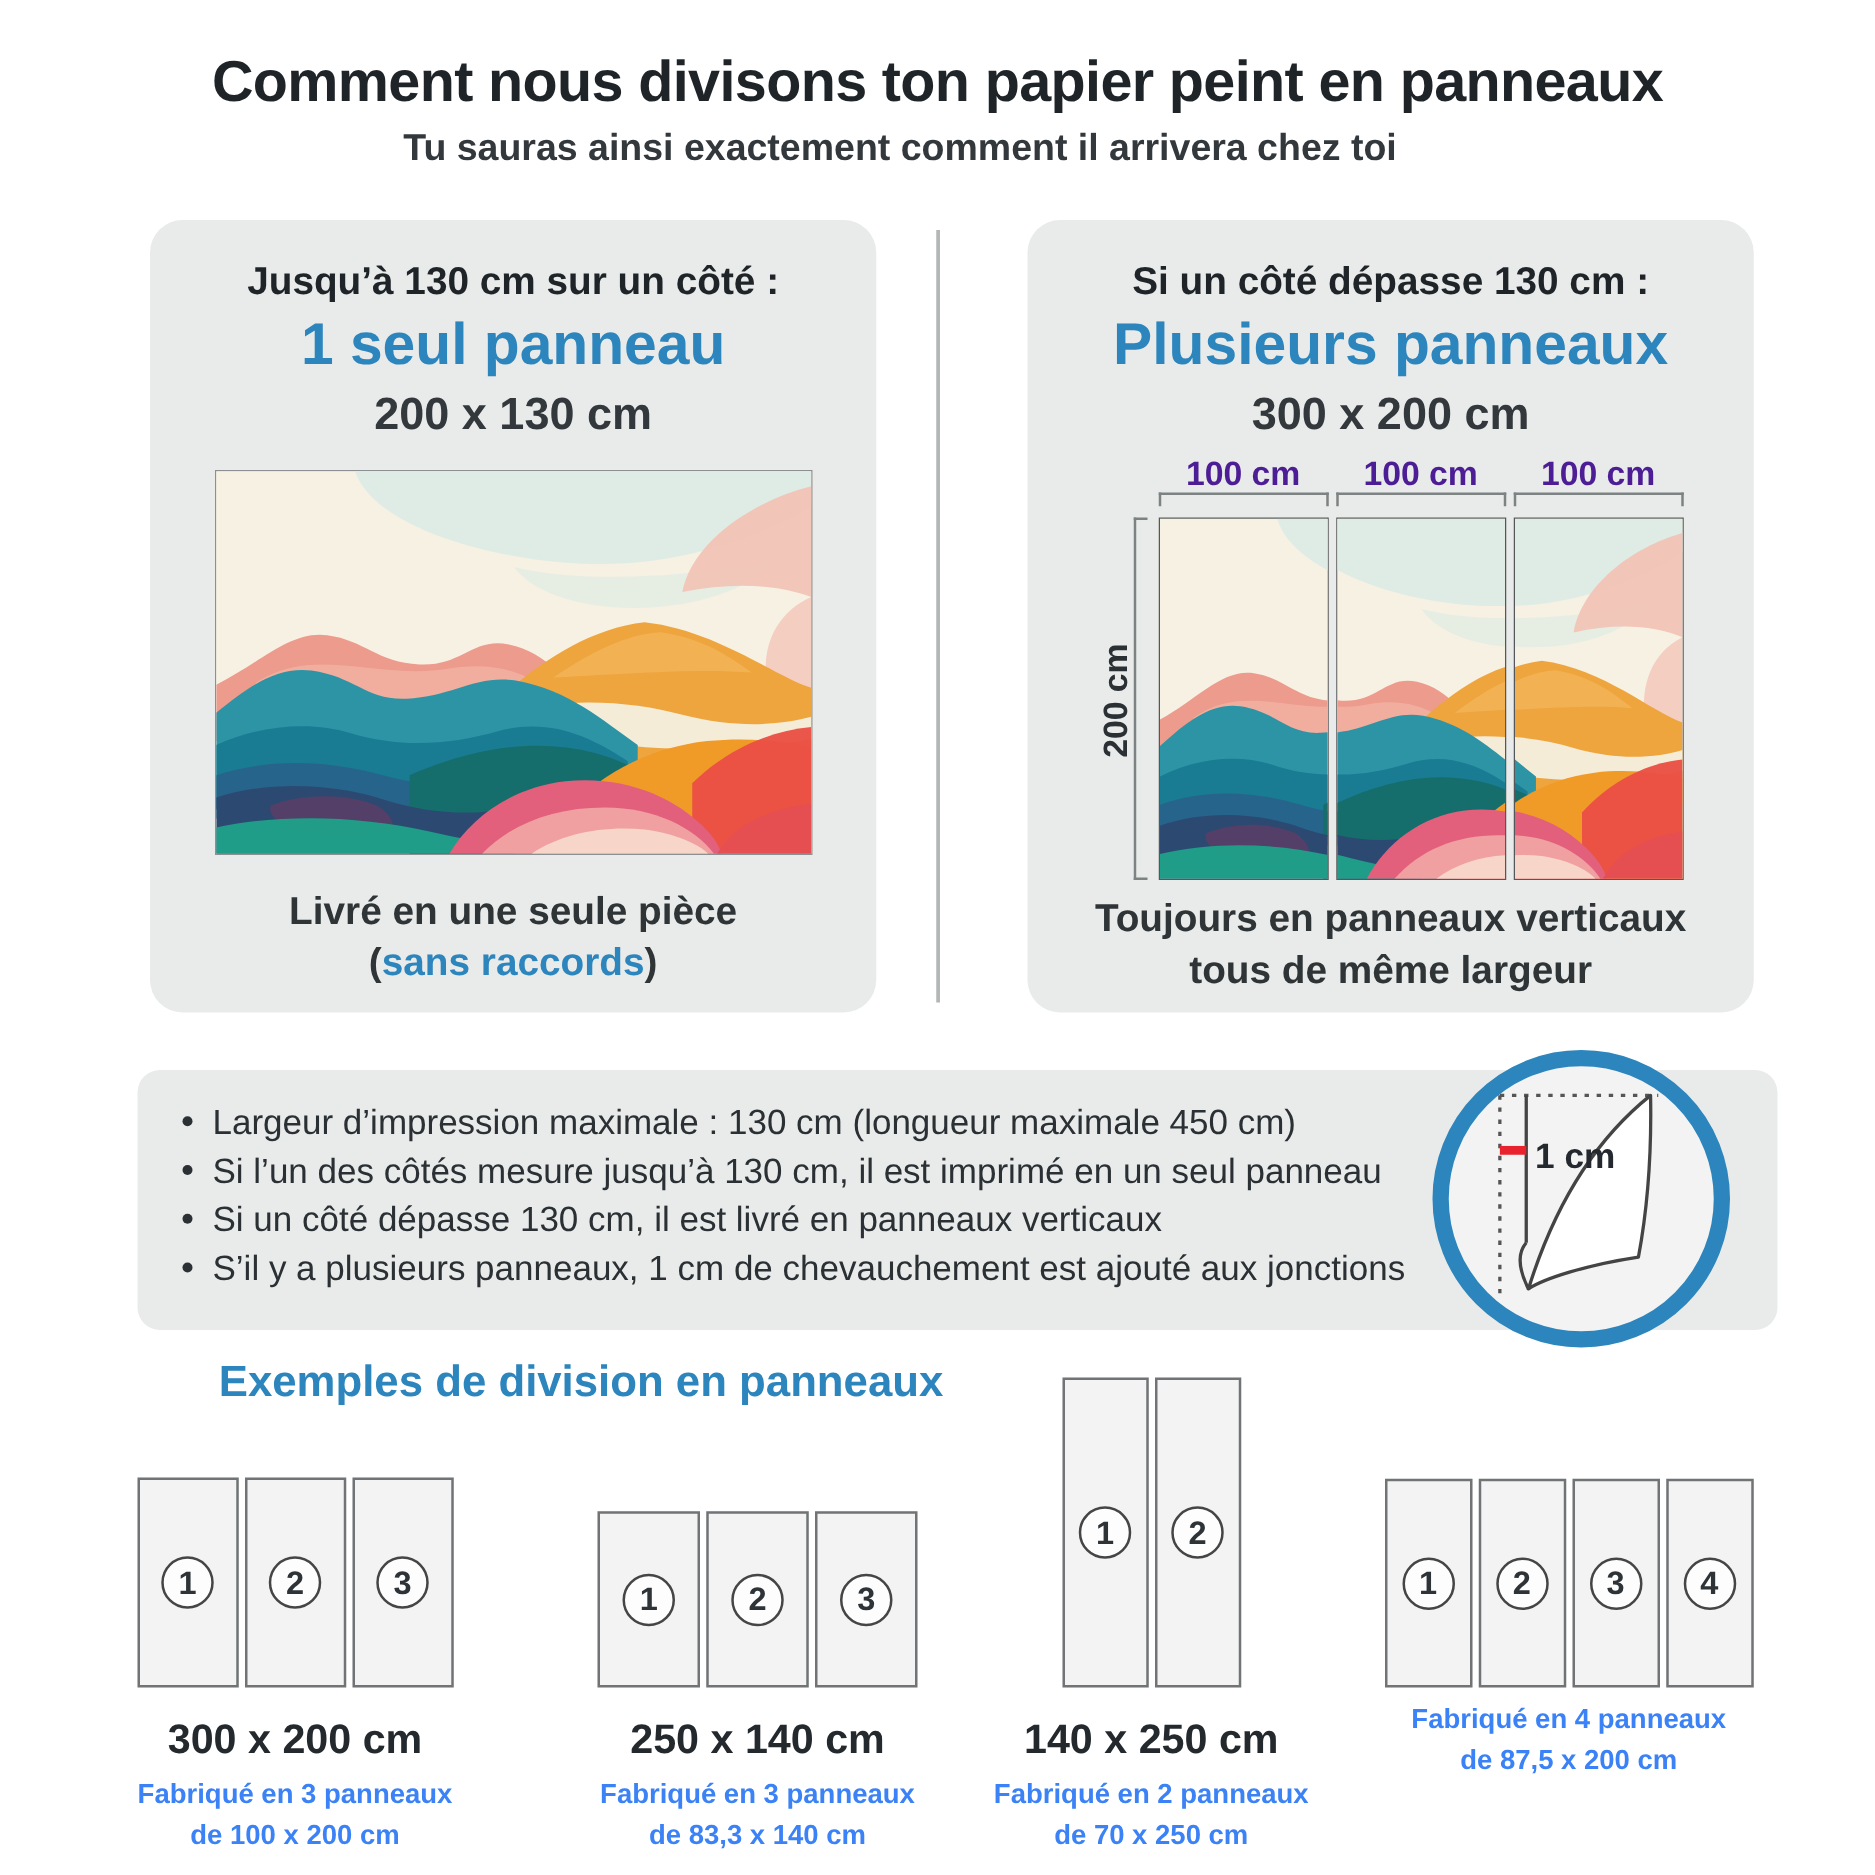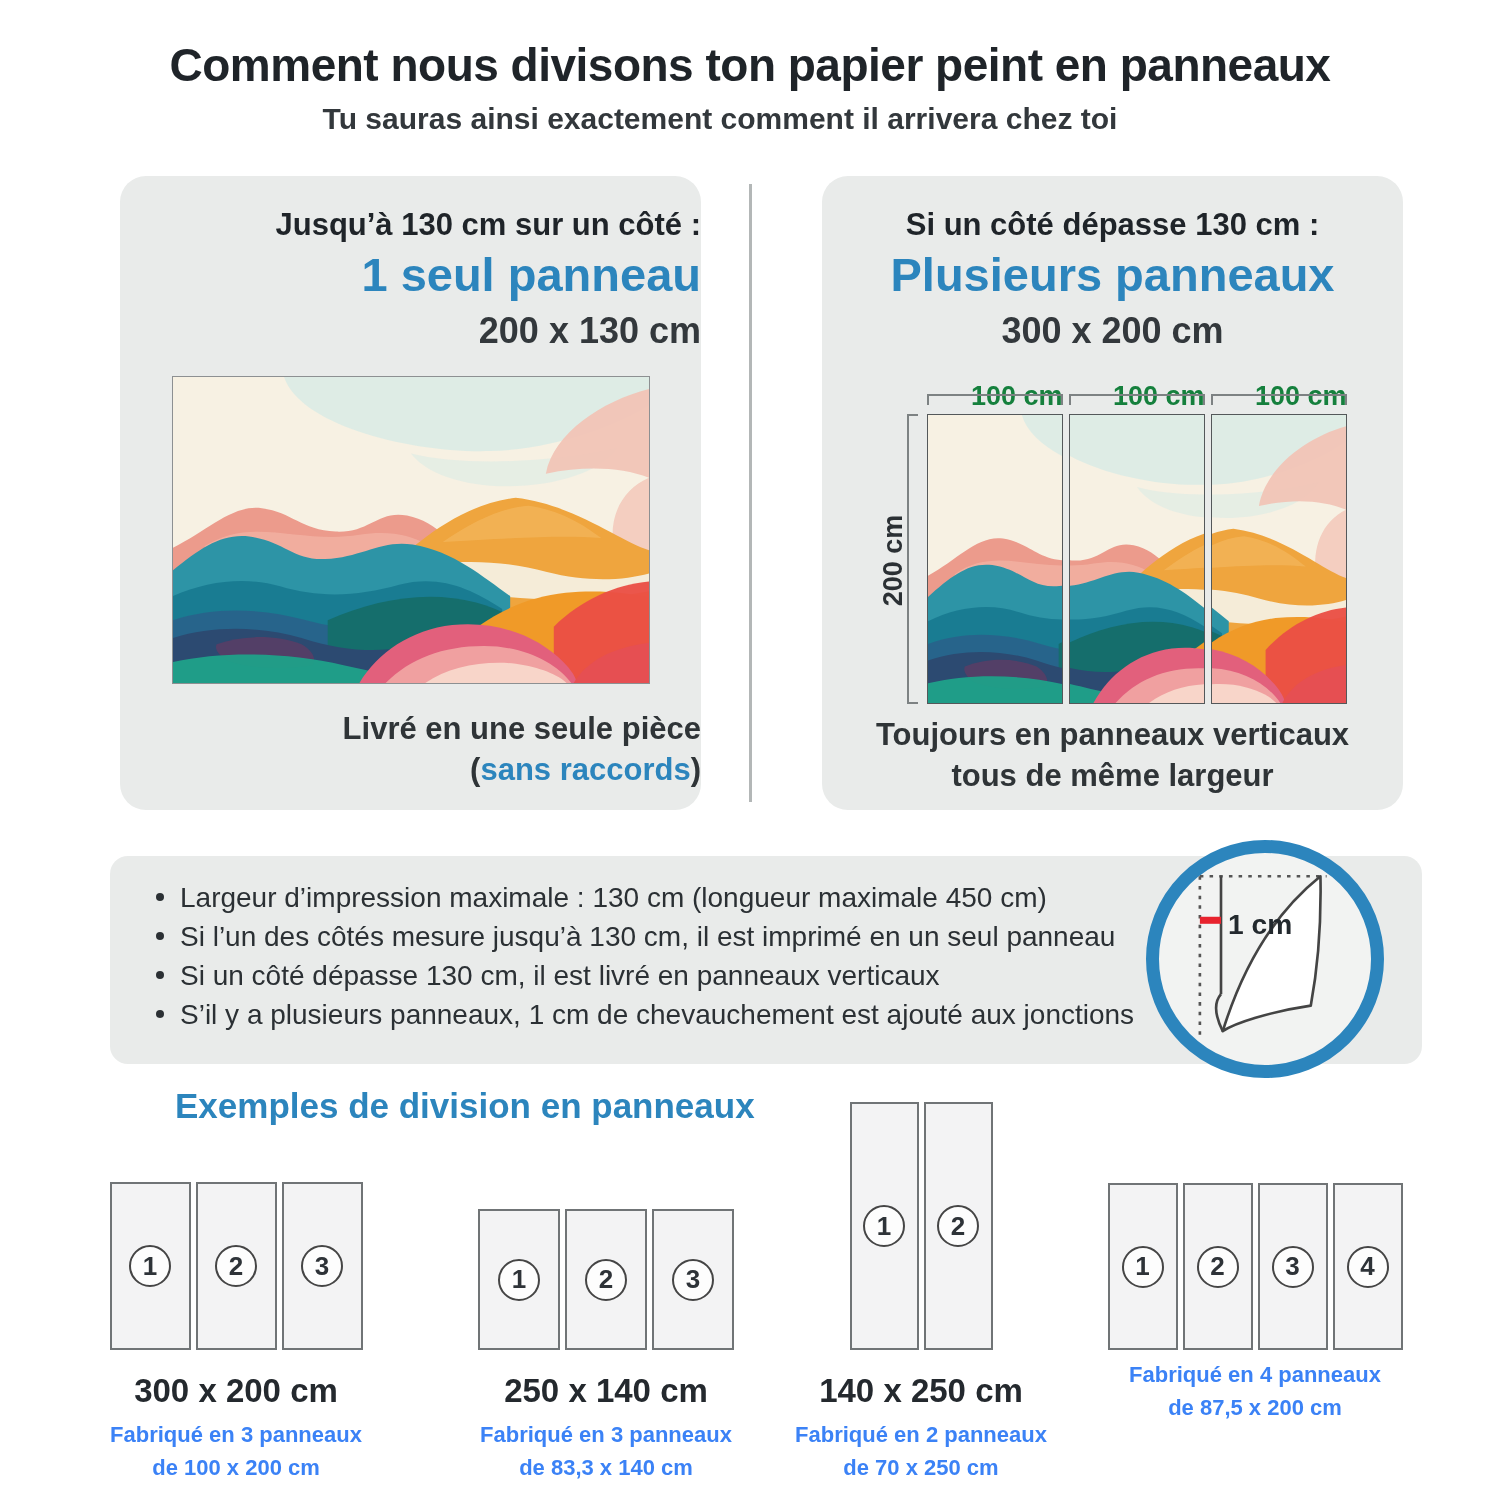--- a/index.html
+++ b/index.html
@@ -6,49 +6,49 @@
   body{width:1500px;height:1500px;position:relative;overflow:hidden;
        font-family:"Liberation Sans","DejaVu Sans",sans-serif;color:#23292e;}
   
   .hdr-title{position:absolute;left:0;top:38px;width:1500px;text-align:center;
              font-size:46px;font-weight:700;letter-spacing:-0.5px;color:#1f2429;}
   .hdr-sub{position:absolute;left:0;top:102px;width:1440px;text-align:center;
            font-size:30px;font-weight:700;color:#33383c;}
   
   .card{position:absolute;top:176px;width:581px;height:634px;background:#e9ebea;
         border-radius:26px;text-align:center;}
-  .card-left{left:120px;text-align:right;}
+  .card-left{left:120px;}
   .card-right{left:822px;}
   .divider{position:absolute;left:749px;top:184px;width:3px;height:618px;background:#b3b7b7;}
   .cond{margin-top:30px;font-size:31px;line-height:38px;font-weight:700;color:#1f2429;}
   .headline{margin-top:2px;font-size:47px;line-height:58px;font-weight:700;color:#2c85bd;}
   .dims{margin-top:4px;font-size:36px;line-height:46px;font-weight:700;color:#33383c;}
   .img-frame{width:476px;height:306px;margin:22px auto 0;border:1px solid #8d9092;
              background:#f7f1e3;}
   .img-frame svg{display:block;width:100%;height:100%;}
   .caption{margin-top:24px;font-size:31px;line-height:41px;font-weight:700;color:#2f3437;}
   .caption .blue{color:#2c85bd;}
   
   .media{position:relative;width:480px;height:342px;margin:10px auto 0;}
-  .wlabel{position:absolute;top:17px;width:136px;text-align:right;font-size:27px;
-          font-weight:700;color:#15803d;}
+  .wlabel{position:absolute;top:0;width:136px;text-align:center;font-size:27px;
+          font-weight:700;color:#4c1d95;}
   .hbracket{position:absolute;top:30px;width:136px;height:11px;box-sizing:border-box;
             border:2px solid #7d8283;border-bottom:none;}
   .slice{position:absolute;top:50px;width:136px;height:290px;box-sizing:border-box;
          border:1px solid #54585a;background:#f7f1e3;}
   .slice svg{display:block;width:100%;height:100%;}
   .x1{left:54px;} .x2{left:196px;} .x3{left:338px;}
   .vbracket{position:absolute;left:34px;top:50px;width:11px;height:290px;box-sizing:border-box;
             border:2px solid #7d8283;border-right:none;}
   .hlabel{position:absolute;left:-40px;top:181px;width:120px;text-align:center;
           font-size:27px;font-weight:700;color:#2b3034;transform:rotate(-90deg);}
   .caption-right{margin-top:8px;}
   
   .rules{position:absolute;left:110px;top:856px;width:1312px;height:208px;
-         background:#e9ebea;border-radius:18px;box-sizing:border-box;padding:26px 0 0 46px;}
+         background:#e9ebea;border-radius:18px;box-sizing:border-box;padding:26px 0 0 36px;}
   .rule{display:flex;align-items:flex-start;font-size:28px;line-height:31px;color:#2b3034;
         margin-bottom:8px;max-width:1040px;}
   .dot{flex:0 0 auto;width:8px;height:8px;border-radius:50%;background:#2b3034;
        margin:11px 16px 0 0;}
   .overlap-circle{position:absolute;left:1146px;top:840px;width:238px;height:238px;
                   border-radius:50%;border:13px solid #2c85bd;background:#f2f3f2;
                   box-sizing:border-box;display:flex;align-items:center;justify-content:center;z-index:2;}
   .overlap-circle svg{width:176px;height:194px;}
   
   .ex-heading{position:absolute;left:175px;top:1086px;font-size:35px;font-weight:700;color:#2c85bd;}

